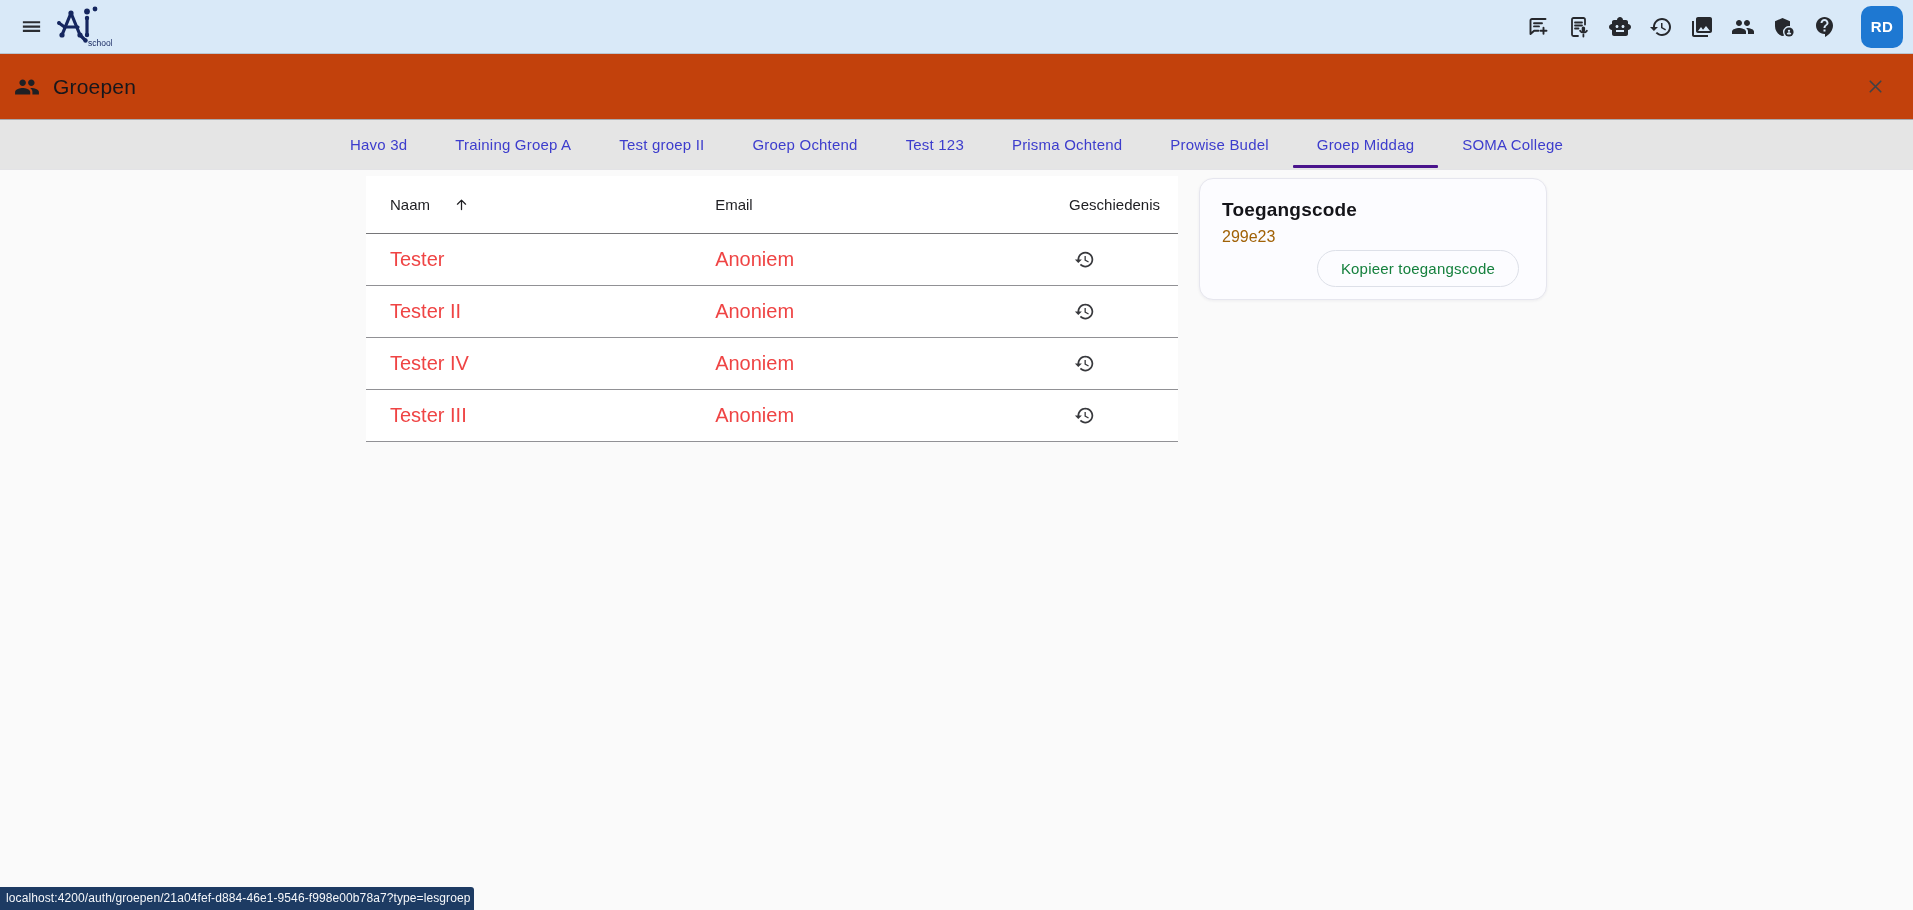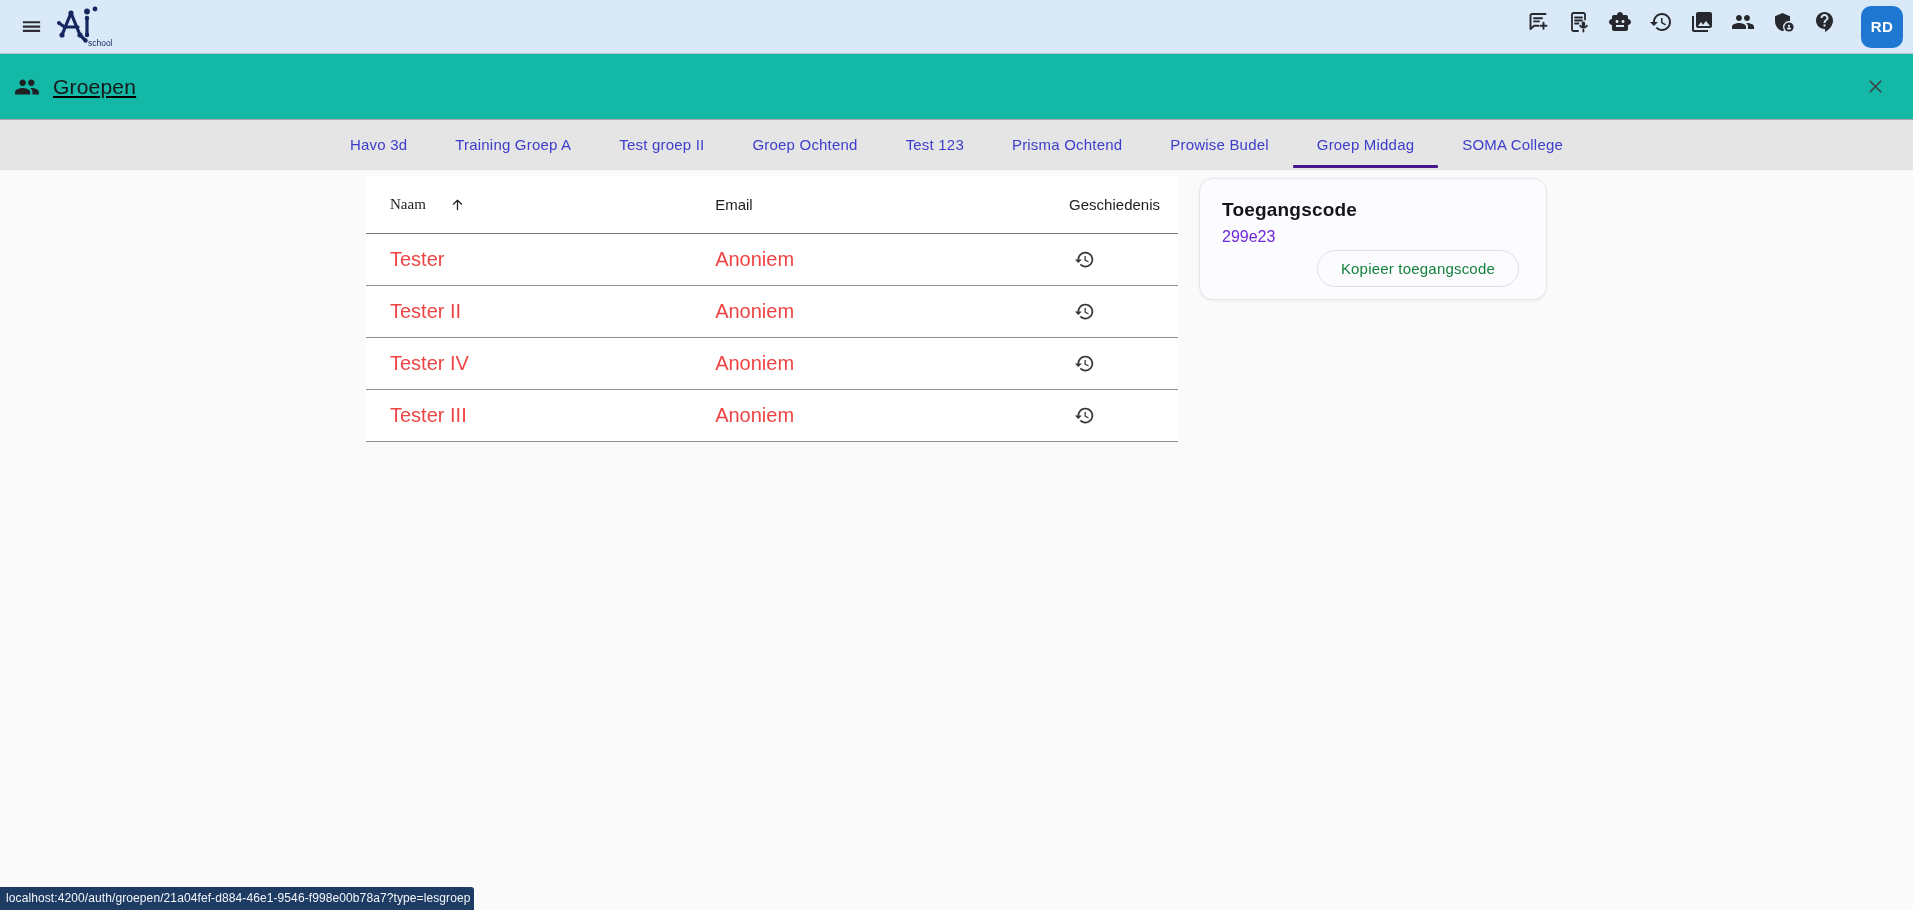--- a/index.html
+++ b/index.html
@@ -7,29 +7,29 @@
   body { font-family:"Liberation Sans", sans-serif; }
   .app { position:relative; width:1913px; height:910px; background:#fafafa; overflow:hidden; }
 
   
   .topbar { height:54px; background:#d9e9f8; border-bottom:1px solid #bac6d2;
             display:flex; align-items:center; padding:0 10px 0 12px; }
   .icon-btn { background:none; border:none; padding:0; cursor:pointer;
               display:inline-flex; align-items:center; justify-content:center; }
   .hamburger { width:38px; height:38px; color:#2b2d32; }
   .logo { margin-left:4px; display:flex; align-items:flex-end; cursor:pointer; }
-  .topbar-right { margin-left:auto; display:flex; align-items:flex-start; gap:8px; }
+  .topbar-right { margin-left:auto; display:flex; align-items:center; gap:8px; }
   .topbar-right .tb-ic { width:33px; height:33px; color:#26282d; }
   .avatar { width:42px; height:42px; margin-left:12px; border-radius:10px; background:#1e78d2;
             color:#fff; font-size:15px; font-weight:bold; display:flex; align-items:center;
             justify-content:center; cursor:pointer; letter-spacing:.3px; }
 
   
-  .page-header { height:66px; background:#14b8a6; border-bottom:1px solid #a9a9ad;
-                 display:flex; align-items:center; padding:0 23px 0 14px;text-decoration:underline; }
+  .page-header { height:66px; background:#c2410c; border-bottom:1px solid #a9a9ad;
+                 display:flex; align-items:center; padding:0 23px 0 14px; }
   .page-header .hdr-ic { color:#1f2024; display:inline-flex; }
   .page-title { font-size:21px; font-weight:500; color:#17171c; margin-left:13px; letter-spacing:.2px; }
   .close-btn { margin-left:auto; width:30px; height:30px; color:#3f4247; }
 
   
   .tabs { height:50px; background:#e5e5e5; border-bottom:1px solid #e3e3e6;
           display:flex; justify-content:center; }
   .tab { padding:0 24px; display:flex; align-items:center; font-size:15px; color:#3d3dcd;
          position:relative; cursor:pointer; white-space:nowrap; letter-spacing:.2px; }
   .tab.active::after { content:""; position:absolute; left:0; right:0; bottom:1px; height:3px;
@@ -38,32 +38,32 @@
   
   .content { position:relative; height:738px; background:#fafafa; }
 
   .table-wrap { position:absolute; left:366px; top:6px; width:812px; background:#fff; }
   table { width:100%; border-collapse:collapse; }
   thead th { height:57px; font-size:15px; font-weight:400; color:#1e1e22; text-align:left;
              border-bottom:1px solid #767679; }
   th.c-naam { padding-left:24px; width:43%; }
   th.c-email { width:34%; }
   th.c-hist { width:23%; text-align:right; padding-right:18px; }
-  .sort-wrap { display:inline-flex; align-items:center; gap:24px; cursor:pointer;font-family:Liberation Serif, serif; }
+  .sort-wrap { display:inline-flex; align-items:center; gap:24px; cursor:pointer; }
   tbody td { height:52px; font-size:20px; color:#ef4444; border-bottom:1px solid #919195; }
   td.c-naam { padding-left:24px; }
   td.c-hist { text-align:center; }
   .hist-btn { width:38px; height:38px; color:#38393d; border-radius:50%; }
 
   
   .code-card { position:absolute; left:1199px; top:8px; width:348px; height:122px;
                background:#fcfcff; border:1px solid #e6e6ee; border-radius:14px;
                box-shadow:0 1px 3px rgba(40,40,70,.06); padding:20px 20px 0 22px; }
   .code-title { font-size:19px; font-weight:bold; color:#141419; letter-spacing:.2px; }
-  .code-value { font-size:16px; color:#6d28d9; margin-top:7px; }
+  .code-value { font-size:16px; color:#a16207; margin-top:7px; }
   .copy-btn { position:absolute; right:27px; bottom:12px; height:37px; padding:0 23px;
               border:1px solid #dde0e8; border-radius:19px; background:#fcfcff;
               color:#15803d; font-size:15px; cursor:pointer; font-family:inherit; letter-spacing:.2px; }
 
   
   .statusbar { position:absolute; left:0; bottom:0; background:#1d3b63; color:#f5f7fa;
                font-size:12px; padding:4px 3px 5px 6px; border-top-right-radius:3px;
                letter-spacing:.1px; }
 </style>
 </head>

